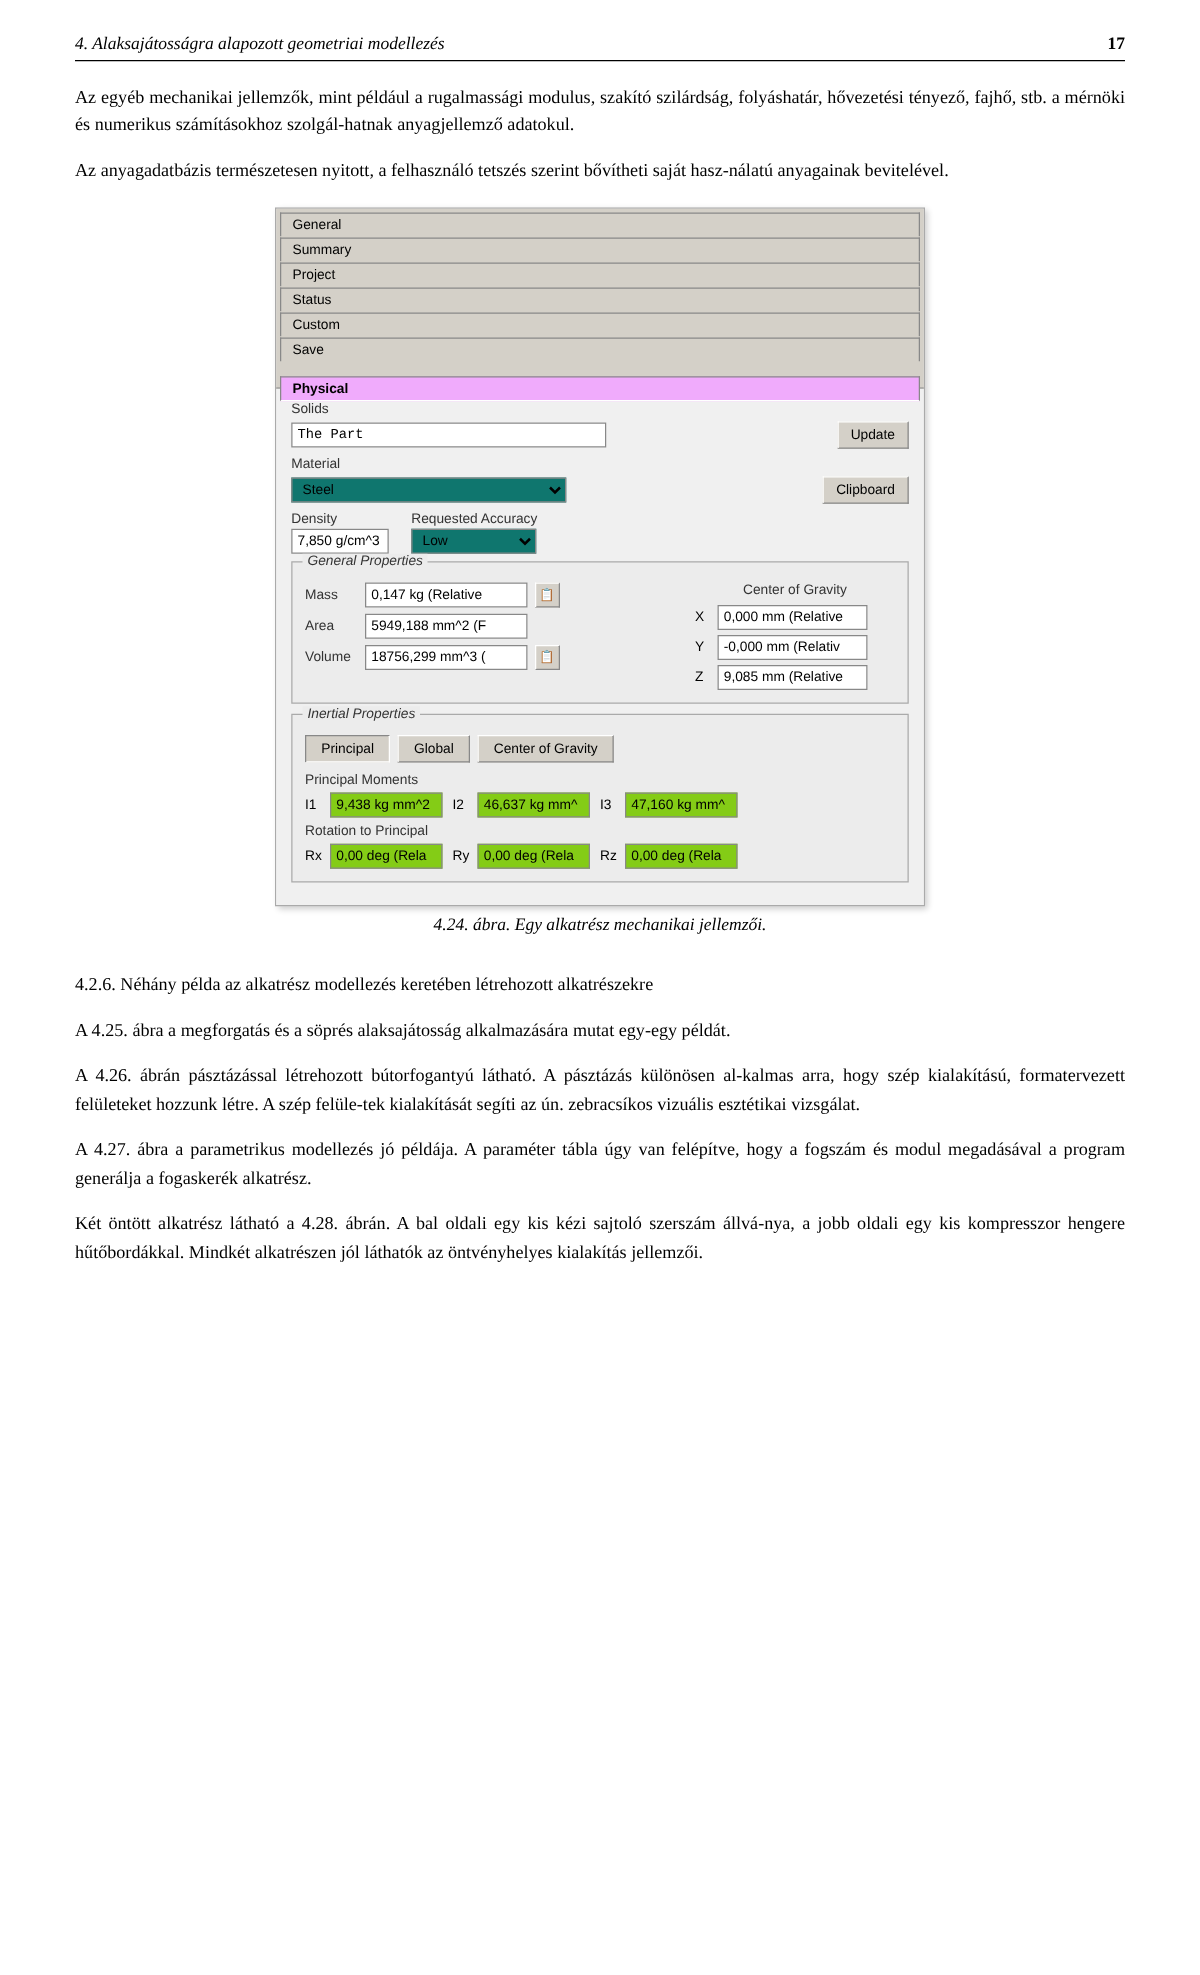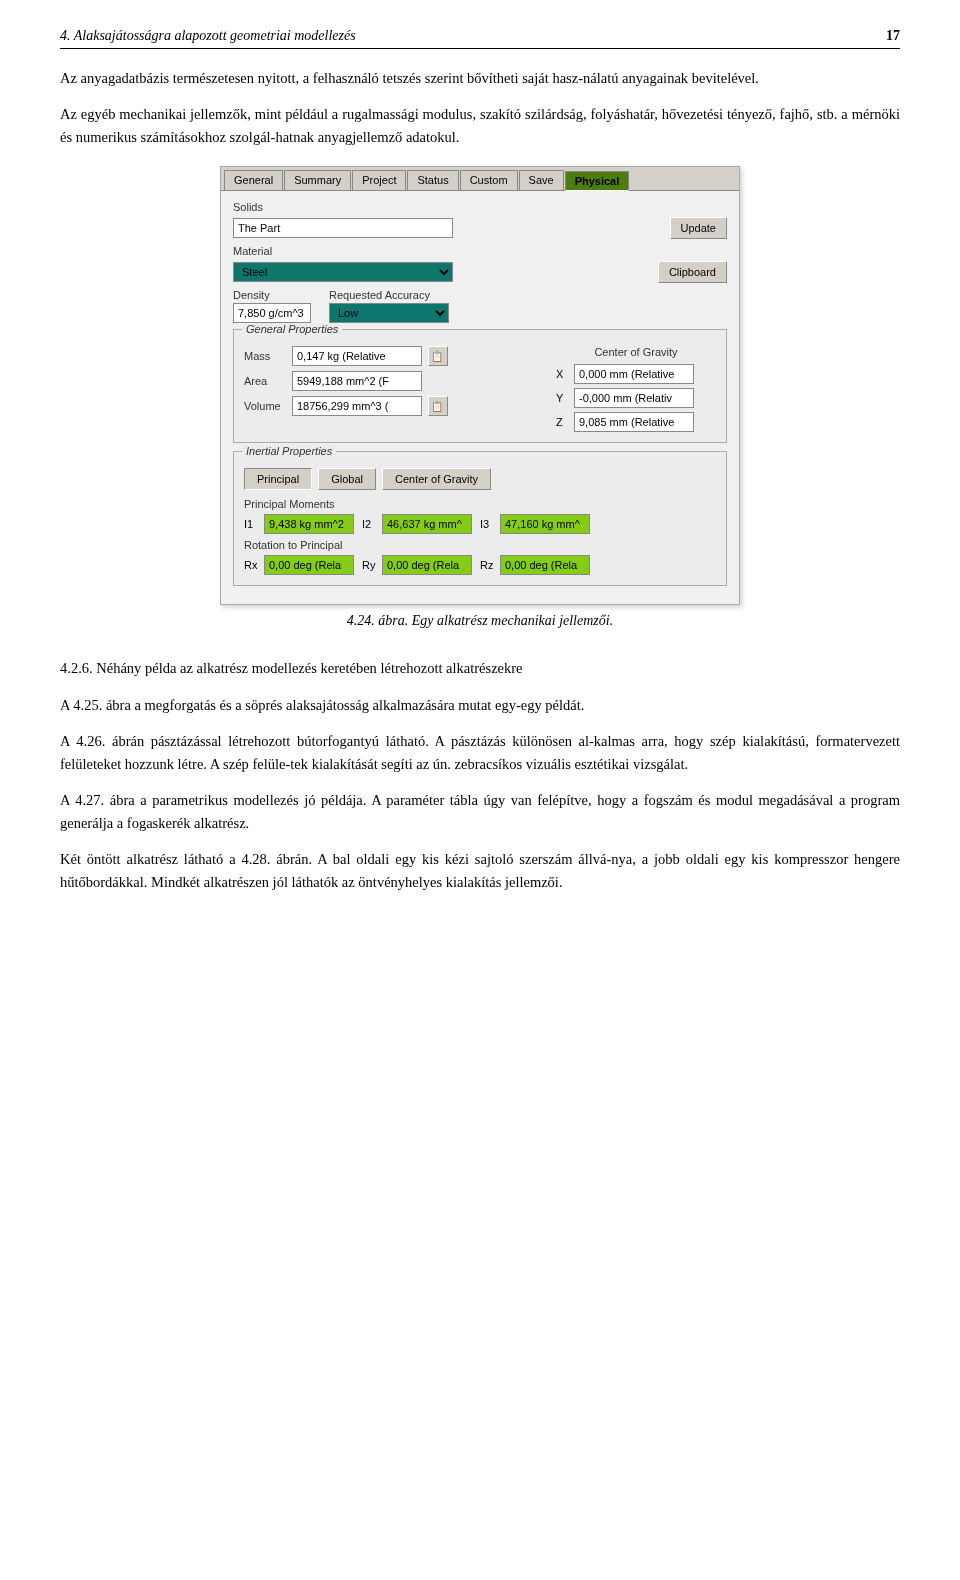--- a/index.html
+++ b/index.html
@@ -60,38 +60,39 @@
       box-shadow: 2px 2px 5px rgba(0,0,0,0.2);
     }
 
     
     .tab-bar {
       display: flex;
       background: #d4d0c8;
       border-bottom: 1px solid #888;
       padding: 3px 3px 0 3px;
       gap: 1px;
+      flex-direction: column;
     }
 
     .tab {
       padding: 3px 9px;
       background: #d4d0c8;
       border: 1px solid #888;
       border-bottom: none;
       font-size: 11px;
       cursor: pointer;
       color: #000;
     }
 
     .tab.active {
-      background: #4d7c0f;
+      background: #f0abfc;
       font-weight: bold;
       border-bottom: 1px solid #fff;
       position: relative;
-      top: 1px;
+      top: 11px;
     }
 
     .dialog-content {
       padding: 10px 12px;
       background: #f0f0f0;
     }
 
     .section-label {
       font-size: 11px;
       color: #333;
@@ -107,38 +108,39 @@
 
     .input-field {
       border: 1px solid #888;
       background: #fff;
       padding: 2px 4px;
       font-size: 11px;
       height: 20px;
     }
 
     .input-wide {
-      width: 220px;
+      width: 252px;
+      font-family: Liberation Mono, monospace;
     }
 
     .input-short {
       width: 78px;
     }
 
     .select-field {
       border: 1px solid #888;
       background: #0f766e;
       padding: 1px 4px;
       font-size: 11px;
       height: 20px;
       width: 220px;
     }
 
     .select-short {
-      width: 120px;
+      width: 100px;
     }
 
     .btn {
       background: #d4d0c8;
       border: 1px solid #888;
       border-top-color: #fff;
       border-left-color: #fff;
       padding: 2px 10px;
       font-size: 11px;
       cursor: pointer;
@@ -367,22 +369,22 @@
 </head>
 <body>
 
 <div class="page">
 
   <div class="page-header">
     <span class="page-header-title">4. Alaksajátosságra alapozott geometriai modellezés</span>
     <span class="page-number">17</span>
   </div>
 
+  <p class="body-text">Az egyéb mechanikai jellemzők, mint például a rugalmassági modulus, szakító szilárdság, folyáshatár, hővezetési tényező, fajhő, stb. a mérnöki és numerikus számításokhoz szolgál-hatnak anyagjellemző adatokul.</p>
   <p class="body-text">Az anyagadatbázis természetesen nyitott, a felhasználó tetszés szerint bővítheti saját hasz-nálatú anyagainak bevitelével.</p>
-  <p class="body-text">Az egyéb mechanikai jellemzők, mint például a rugalmassági modulus, szakító szilárdság, folyáshatár, hővezetési tényező, fajhő, stb. a mérnöki és numerikus számításokhoz szolgál-hatnak anyagjellemző adatokul.</p>
 
   <div class="figure-container">
     <div class="dialog-box">
 
       <div class="tab-bar">
         <div class="tab">General</div>
         <div class="tab">Summary</div>
         <div class="tab">Project</div>
         <div class="tab">Status</div>
         <div class="tab">Custom</div>

